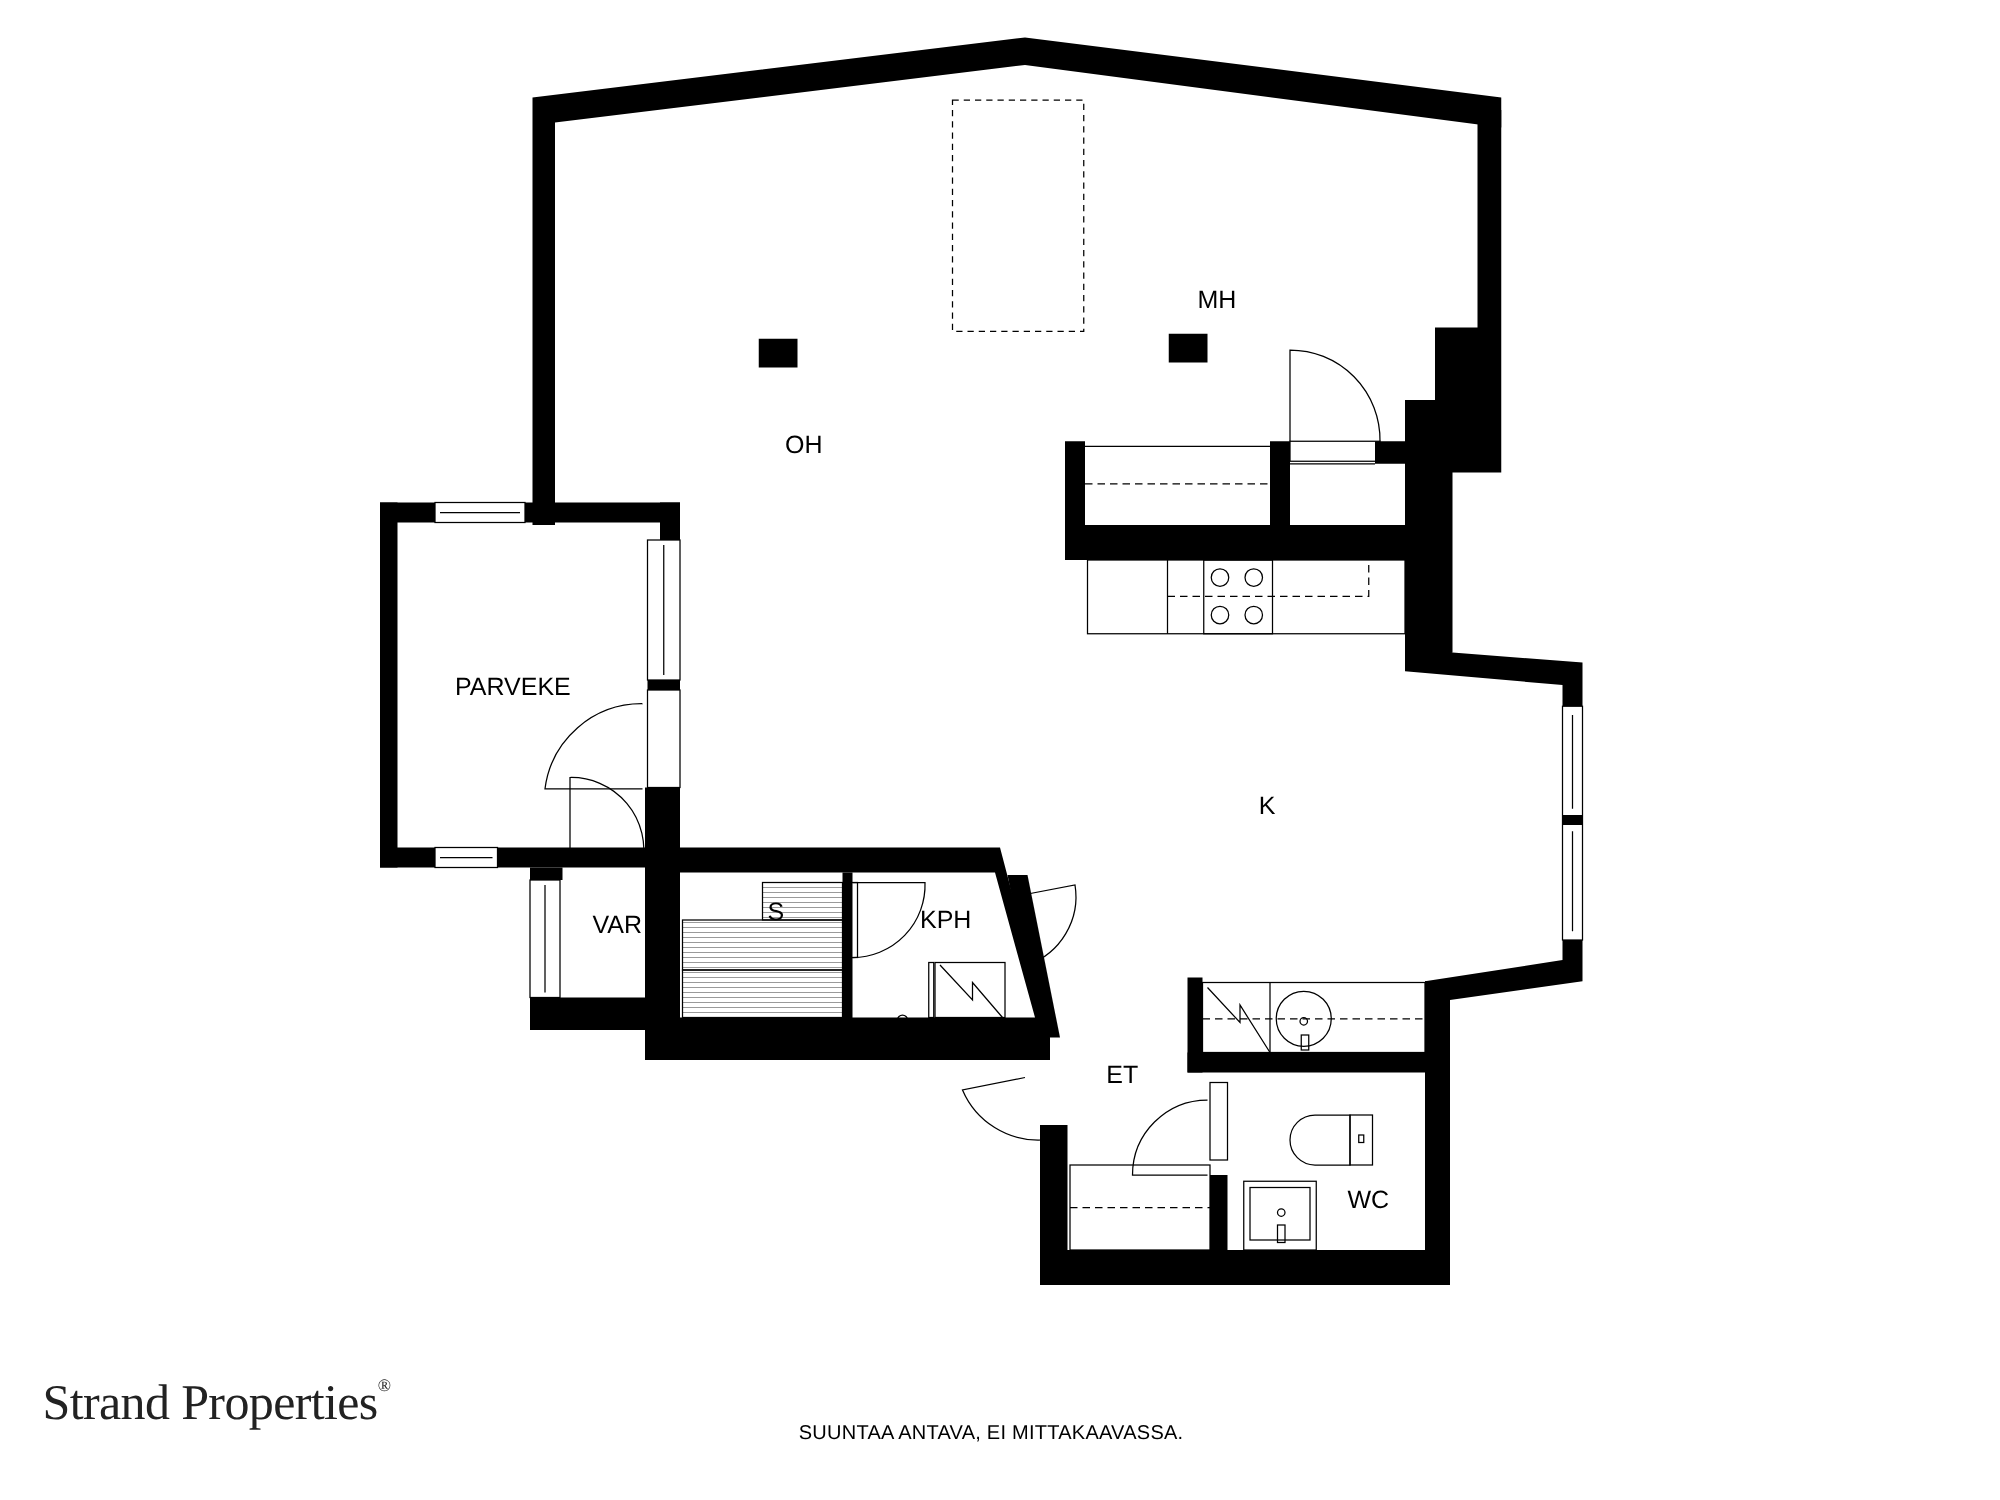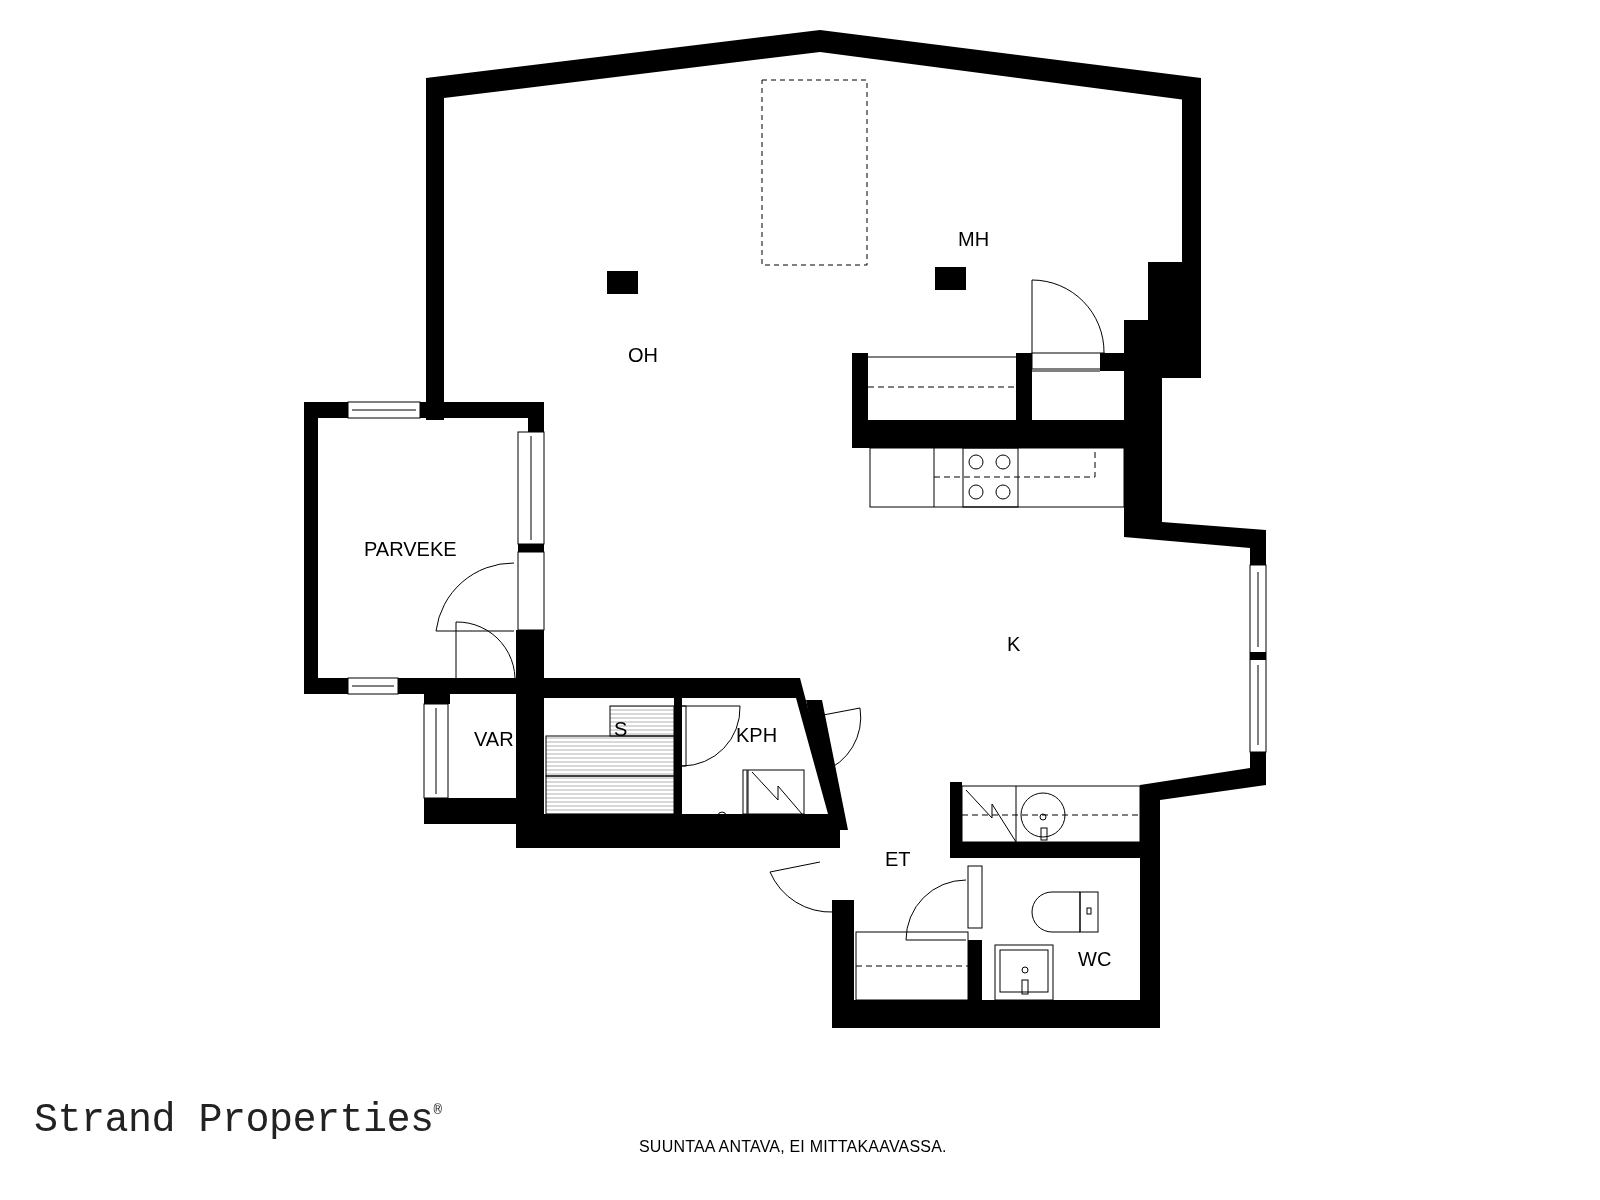--- a/index.html
+++ b/index.html
@@ -1,19 +1,19 @@
 <!DOCTYPE html>
 <html><head>
   <meta charset="utf-8">
   <style>
     html, body { margin: 0; padding: 0; background: #ffffff; }
     body { width: 1600px; height: 1200px; position: relative; overflow: hidden; }
     svg { position: absolute; left: 0; top: 0; }
     .room-label { font-family: "Liberation Sans", sans-serif; font-size: 20px; fill: #000; }
-    .brand { position: absolute; left: 34px; top: 1098px; font-family: Liberation Mono, monospace; font-size: 40px; color: #222; letter-spacing: -0.5px; }
+    .brand { position: absolute; left: 34px; top: 1098px; font-family: Liberation Serif, serif; font-size: 40px; color: #222; letter-spacing: -0.5px; }
     .brand sup { font-size: 14px; vertical-align: top; position: relative; top: 4px; }
     .disclaimer { position: absolute; left: 639px; top: 1138px; font-family: Liberation Sans, sans-serif; font-size: 16px; color: #000; letter-spacing: 0.2px; }
   </style>
 </head>
 <body>
 
 <svg width="1600" height="1200" viewBox="0 0 1600 1200" xmlns="http://www.w3.org/2000/svg">
   <defs>
     <pattern id="hatch" width="4" height="4" patternUnits="userSpaceOnUse">
       <line x1="0" y1="2" x2="4" y2="2" stroke="#9a9a9a" stroke-width="0.8"></line>

